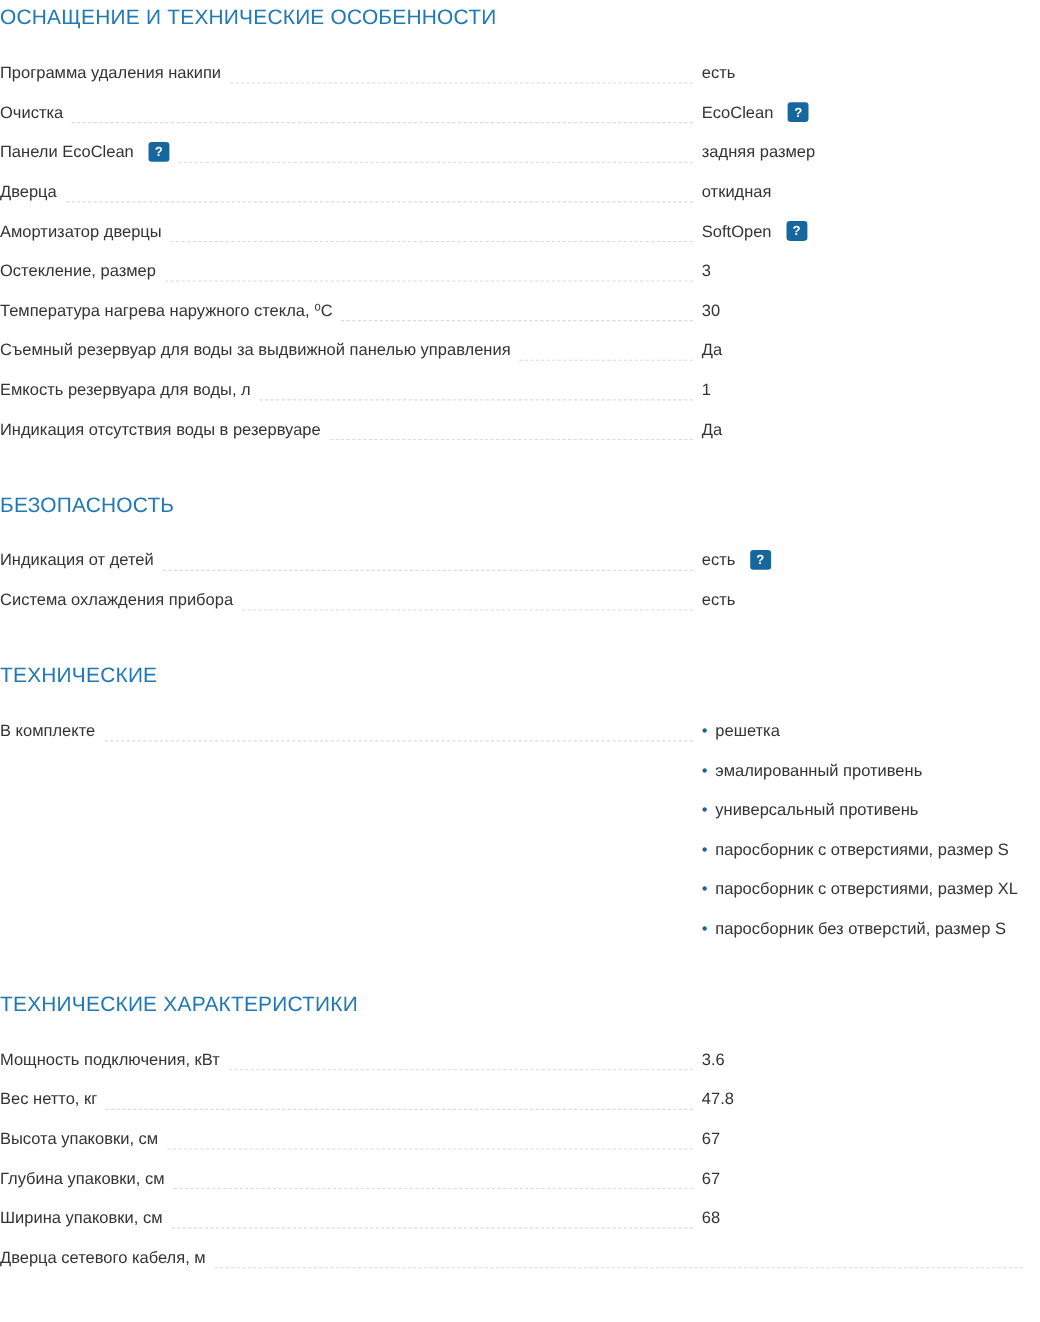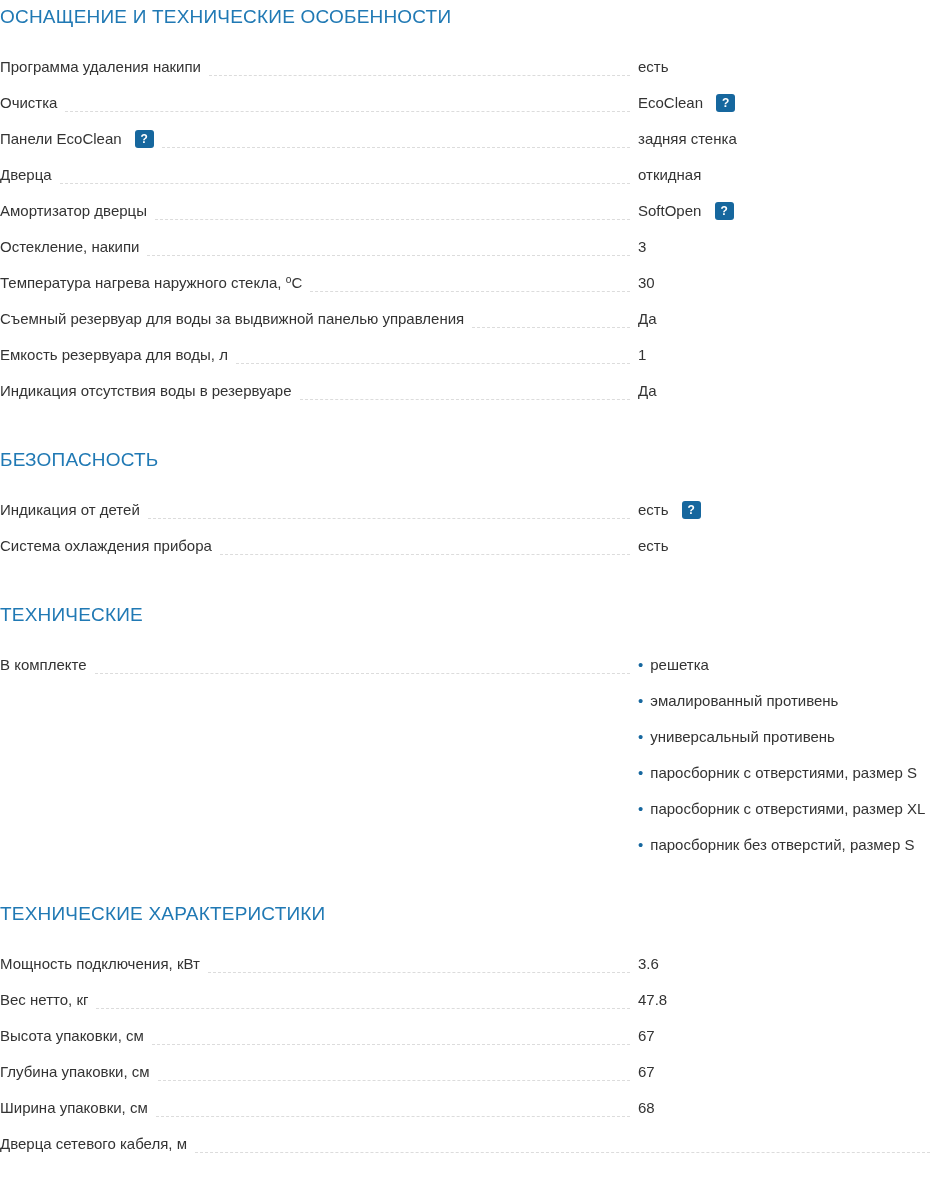--- a/index.html
+++ b/index.html
@@ -77,40 +77,40 @@
         <span class="help">?</span>
       </span>
     </div>
 
     <div class="spec-row">
       <span class="spec-label">
         <span>Панели EcoClean</span>
         <span class="help">?</span>
       </span>
       <span class="leader"></span>
-      <span class="spec-value">задняя стенка</span>
+      <span class="spec-value">задняя размер</span>
     </div>
 
     <div class="spec-row">
       <span class="spec-label">Дверца</span>
       <span class="leader"></span>
       <span class="spec-value">откидная</span>
     </div>
 
     <div class="spec-row">
       <span class="spec-label">Амортизатор дверцы</span>
       <span class="leader"></span>
       <span class="spec-value">
         <span>SoftOpen</span>
         <span class="help">?</span>
       </span>
     </div>
 
     <div class="spec-row">
-      <span class="spec-label">Остекление, накипи</span>
+      <span class="spec-label">Остекление, размер</span>
       <span class="leader"></span>
       <span class="spec-value">3</span>
     </div>
 
     <div class="spec-row">
       <span class="spec-label">Температура нагрева наружного стекла, ⁰С</span>
       <span class="leader"></span>
       <span class="spec-value">30</span>
     </div>
 

